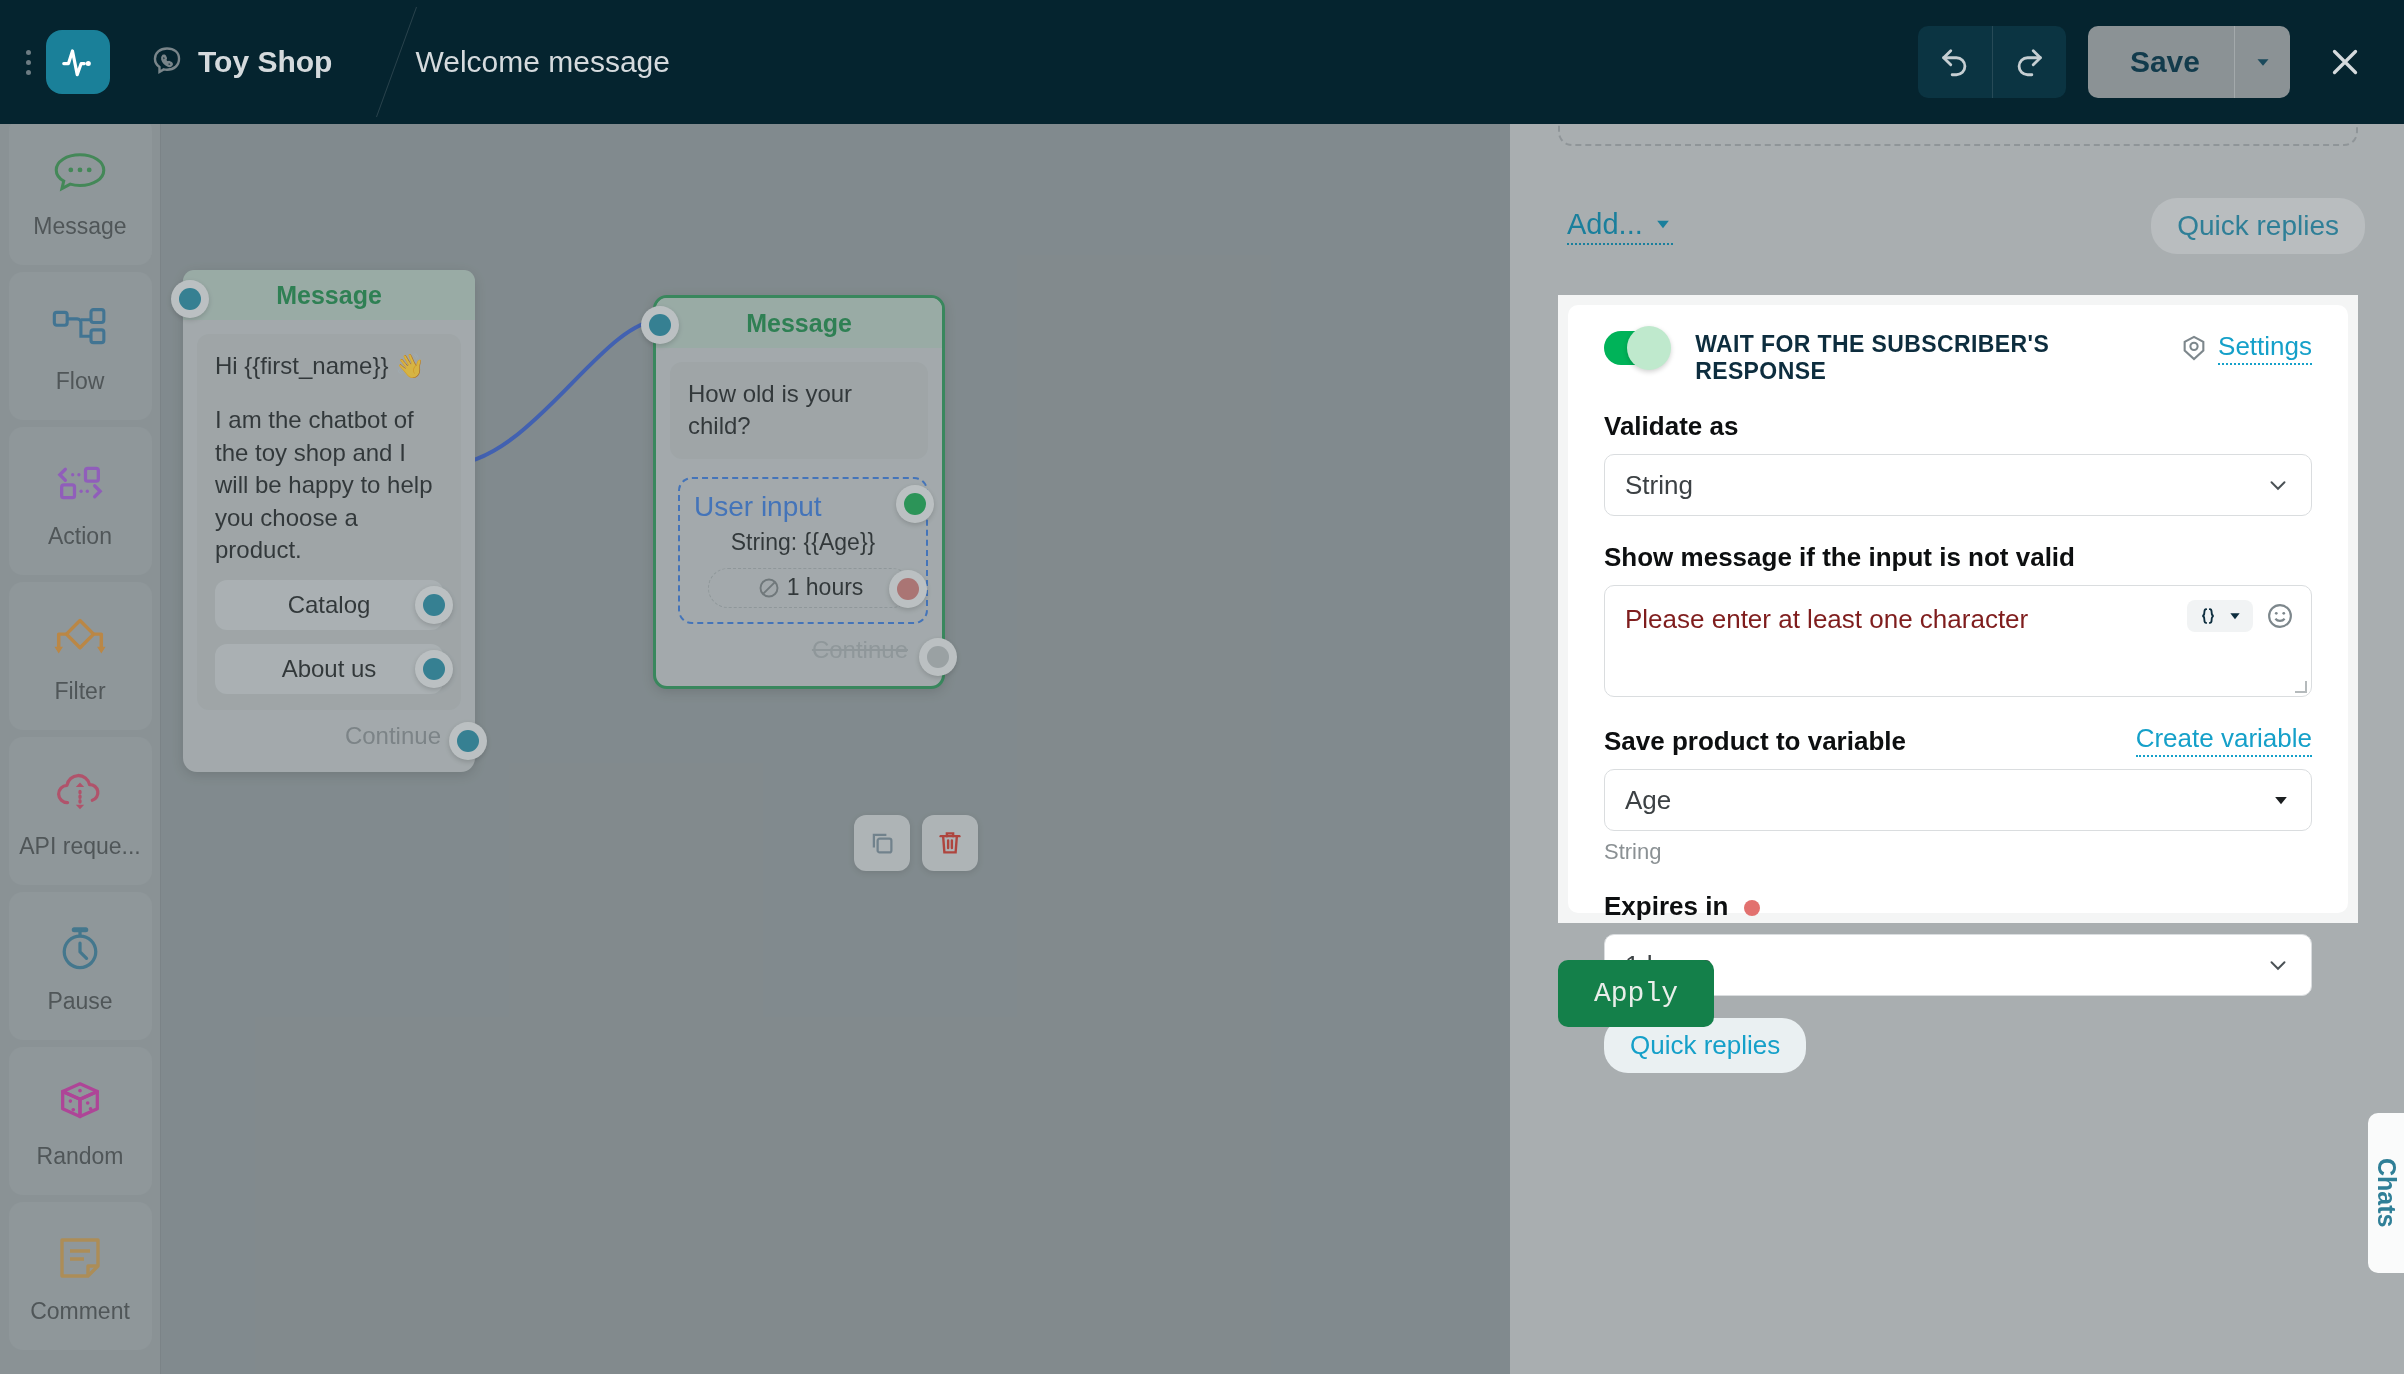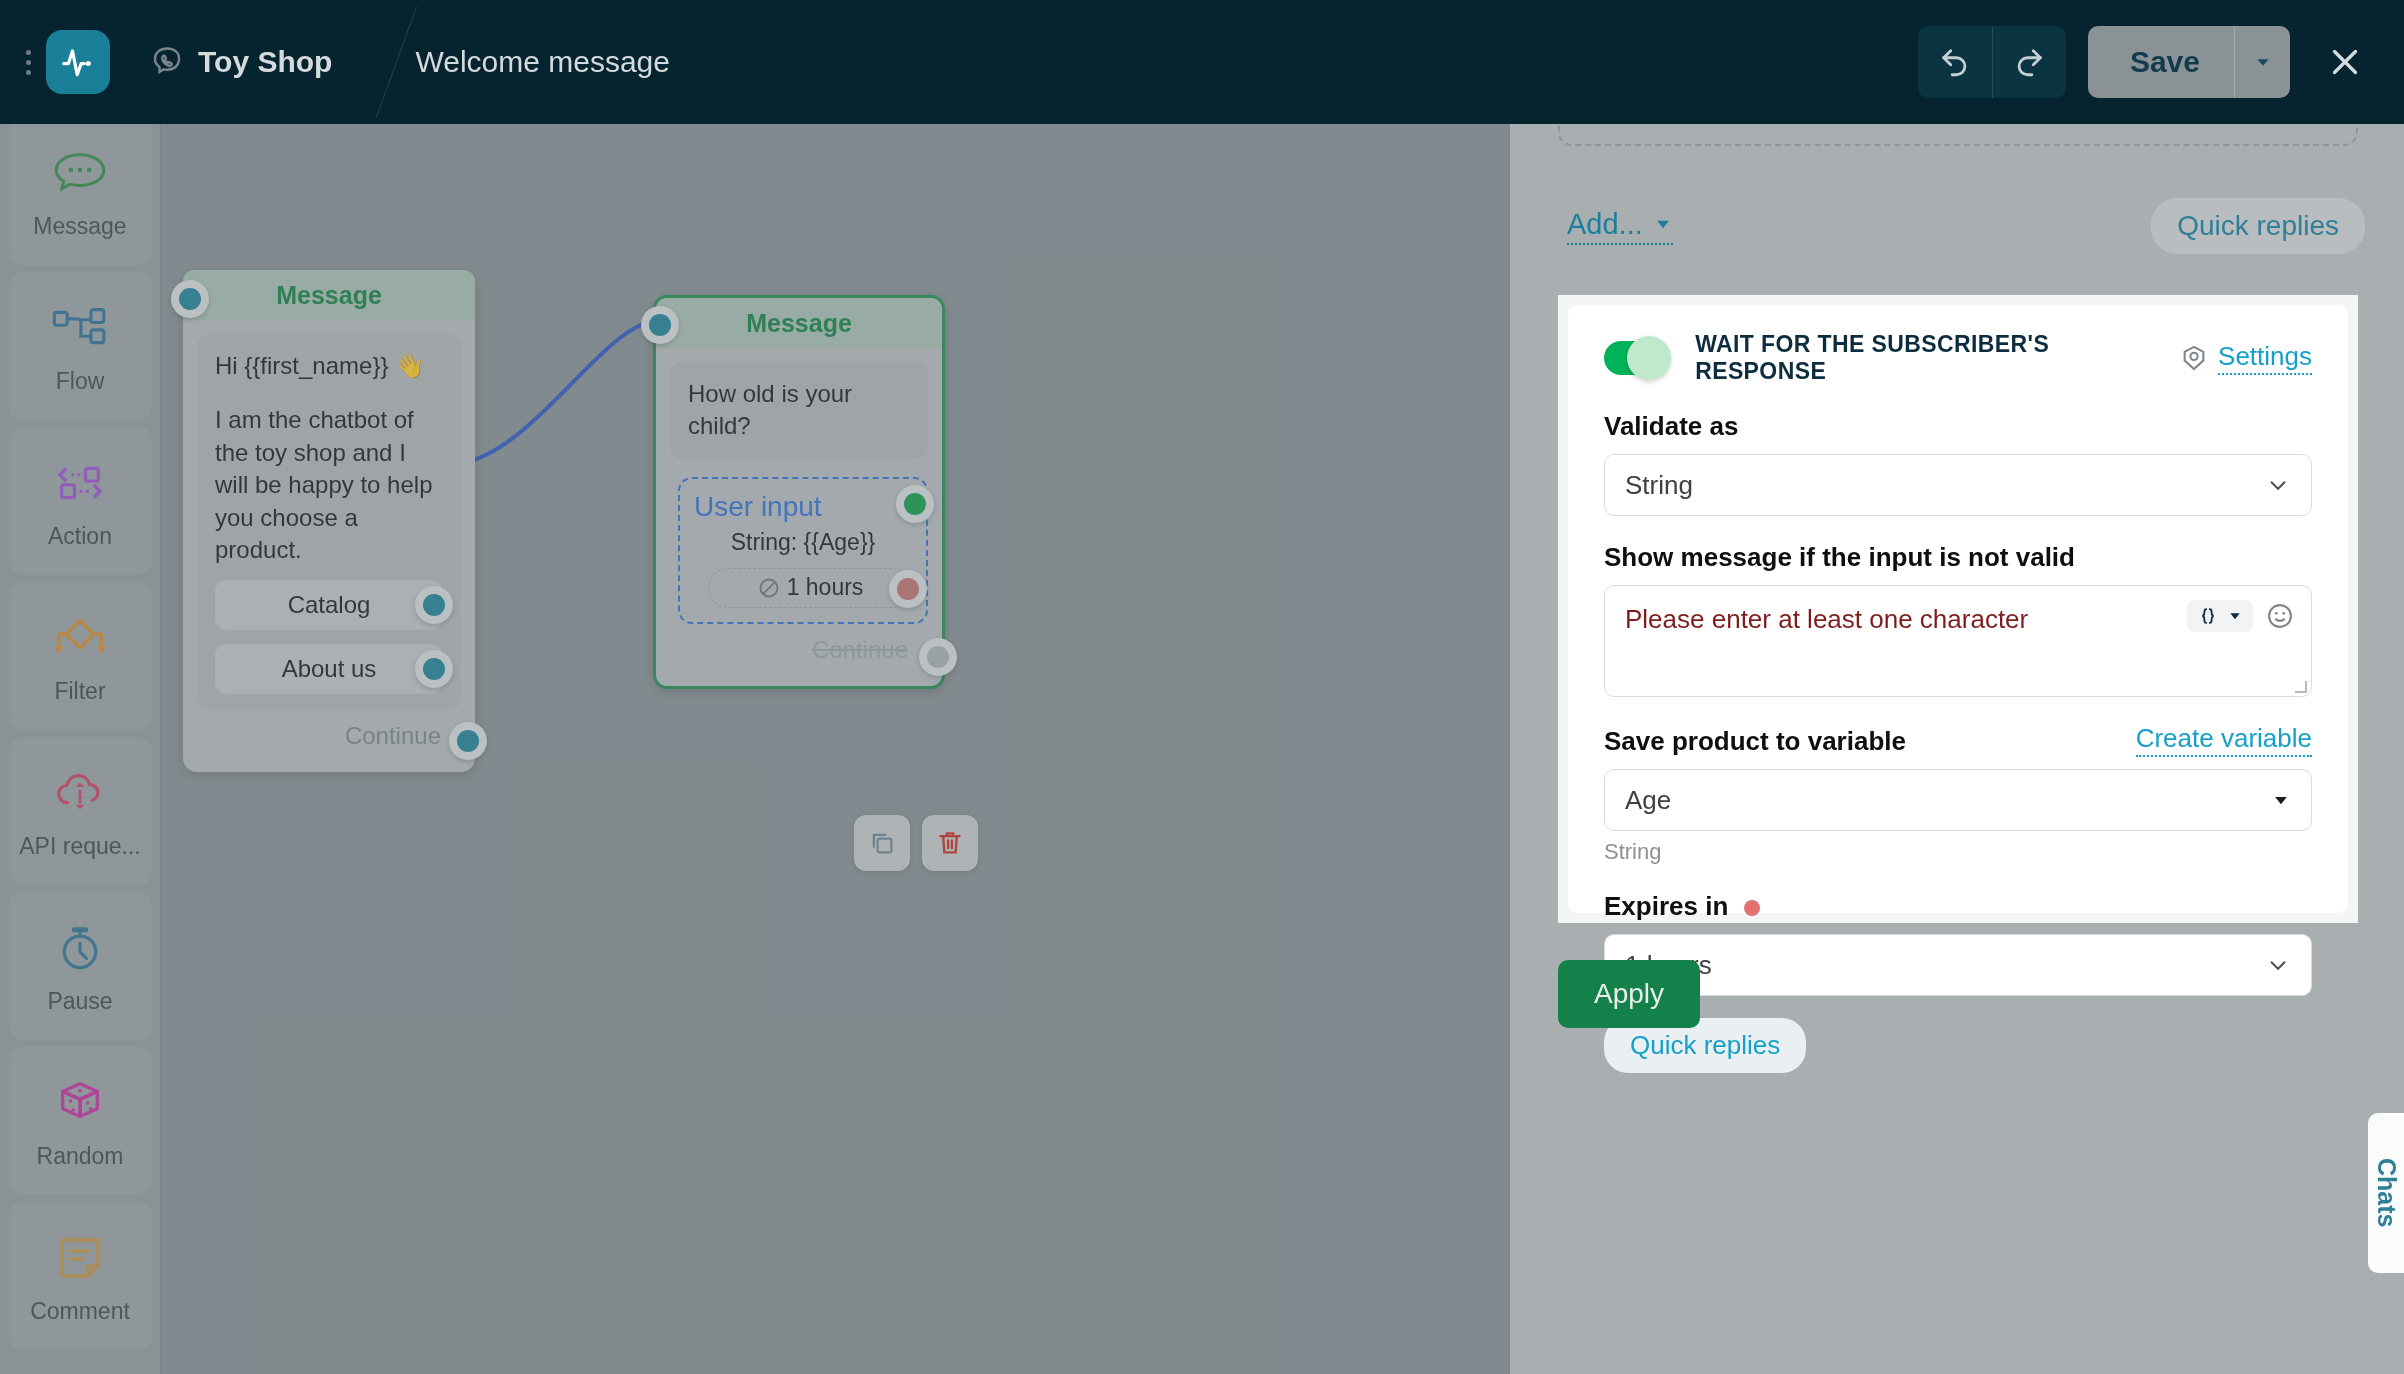--- a/index.html
+++ b/index.html
@@ -197,21 +197,21 @@
     position: absolute; left: 48px; top: 185px;
     width: 800px; height: 628px;
     background: #f4f5f5;
   }
   .card-inner {
     position: absolute; left: 10px; top: 10px;
     width: 780px; height: 608px;
     background: #ffffff; border-radius: 10px;
     padding: 26px 36px;
   }
-  .togglerow { display: flex; align-items: center; }
+  .togglerow { display: flex; align-items: flex-start; }
   .switch {
     width: 62px; height: 34px; border-radius: 17px; background: #00b359;
     position: relative; cursor: pointer;
   }
   .switch .knob {
     position: absolute; right: -6px; top: -5px;
     width: 44px; height: 44px; border-radius: 50%; background: #bfe9cd;
     box-shadow: 0 2px 5px rgba(0,0,0,.18);
   }
   .toglabel {
@@ -259,21 +259,21 @@
   .reddot { width: 16px; height: 16px; border-radius: 50%; background: #e2716f; display: inline-block; margin-left: 8px; vertical-align: middle; }
   .qrpill-card {
     margin-top: 22px; display: inline-flex;
     background: #eaf0f2; color: #15a0c9; border-radius: 24px;
     padding: 12px 26px; font-size: 26px; cursor: pointer;
   }
   .applybtn {
     position: absolute; left: 48px; top: 850px;
     background: #14804a; color: #e9eeea; border: none;
     border-radius: 10px; padding: 18px 36px;
-    font-size: 28px; font-family: Liberation Sans, sans-serif; cursor: pointer;
+    font-size: 28px; font-family: Liberation Mono, monospace; cursor: pointer;
   }
   .chatstab {
     position: absolute; right: 0; top: 1003px;
     width: 36px; height: 160px;
     background: #fafbfb; border-radius: 10px 0 0 10px;
     display: flex; align-items: center; justify-content: center;
     cursor: pointer;
   }
   .chatstab span {
     writing-mode: vertical-rl;

